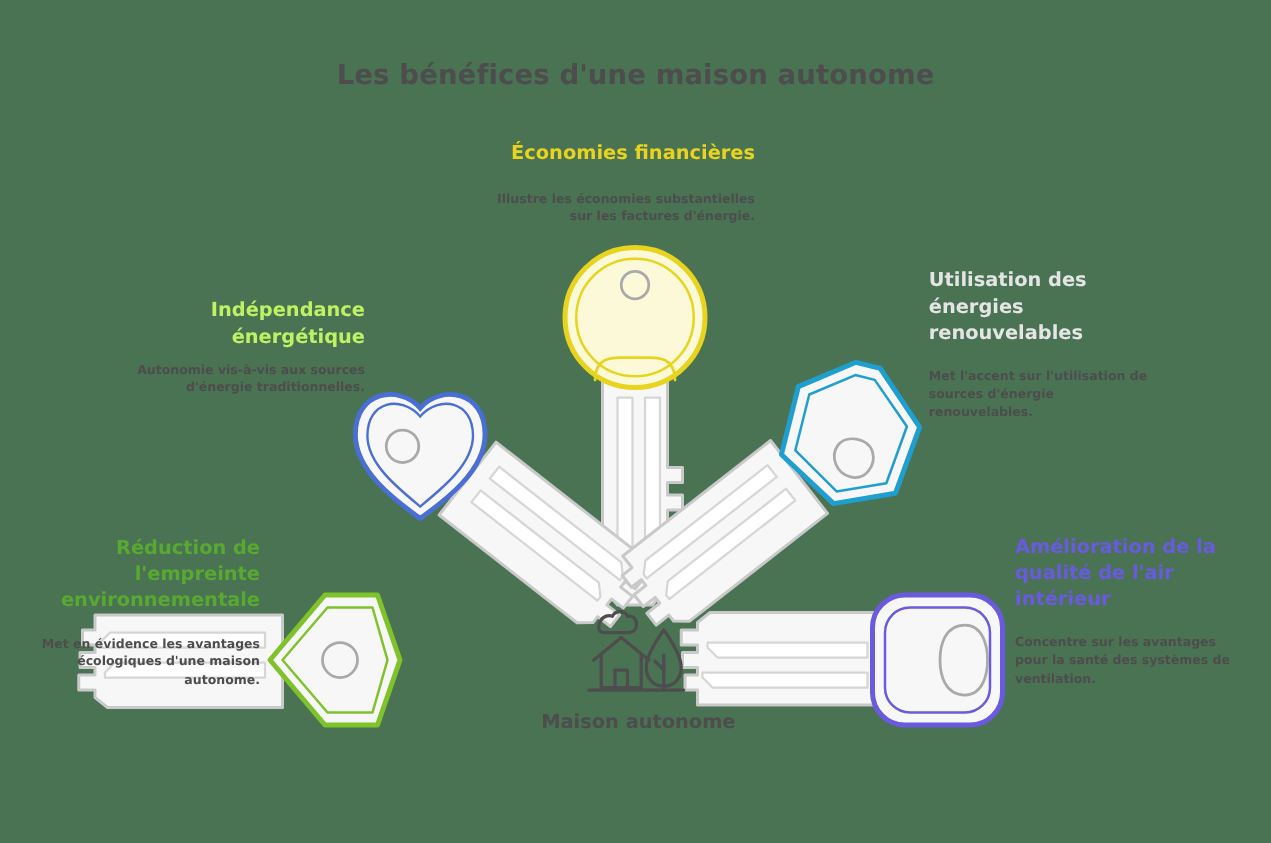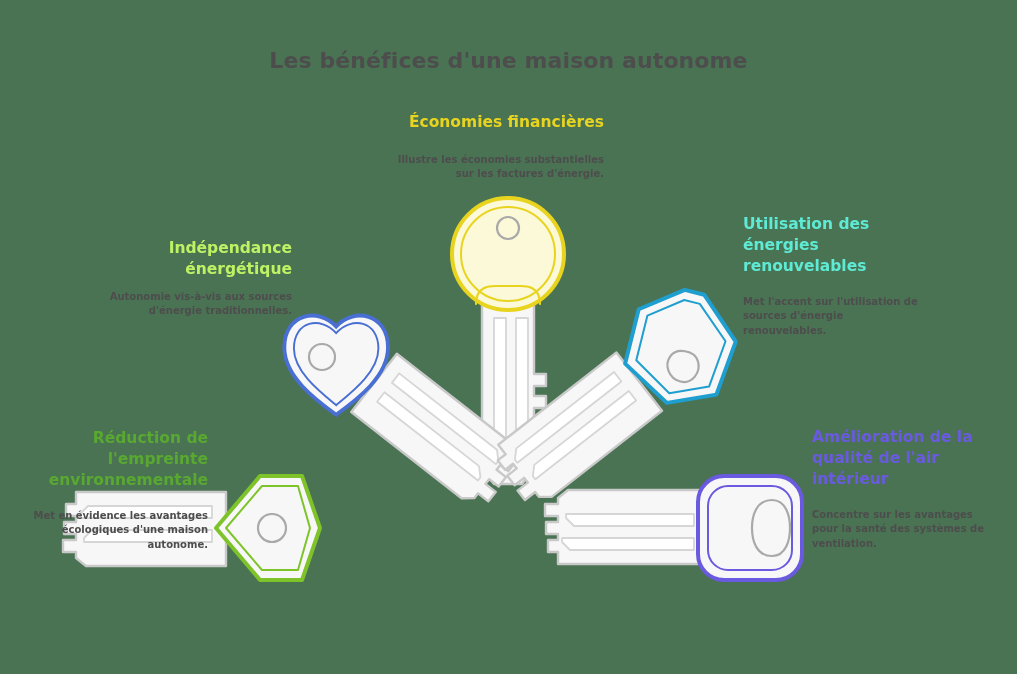--- a/index.html
+++ b/index.html
@@ -164,33 +164,54 @@
 
     <g transform="translate(750,528) rotate(180)">
       <use href="#shaft-a" x="42" y="-14"></use>
       <rect x="-52" y="-52" width="104" height="104" rx="26" ry="26" fill="#f7f7f7" stroke="#6a5ae0" stroke-width="4"></rect>
       <rect x="-42" y="-42" width="84" height="84" rx="20" ry="20" fill="none" stroke="#6a5ae0" stroke-width="2"></rect>
       <path d="M26,-28 C42,-28 46,-12 46,0 C46,12 42,28 26,28
                C12,28 8,12 8,0 C8,-12 12,-28 26,-28 Z" transform="translate(-48,0)" fill="#f7f7f7" stroke="#a9a9a9" stroke-width="2.2"></path>
     </g>
   </svg>
 
+  <div class="center-emblem">
+    <svg width="90" height="80" viewBox="0 0 90 80" xmlns="http://www.w3.org/2000/svg">
+      <g fill="none" stroke="#4d4d4d" stroke-width="2.6" stroke-linecap="round" stroke-linejoin="round">
+
+        <path d="M16,22 C16,15 22,11 27,13 C29,8 37,8 39,13
+                 C44,12 47,16 46,21 C46,24 43,26 40,26 L20,26 C17,26 16,24 16,22 Z"></path>
+
+        <path d="M12,48 L34,30 L56,48"></path>
+        <path d="M18,44 L18,70 L50,70 L50,44"></path>
+        <path d="M29,70 L29,56 L39,56 L39,70"></path>
+
+        <path d="M68,24 C78,38 82,48 82,54 C82,63 76,69 68,69
+                 C60,69 54,63 54,54 C54,48 58,38 68,24 Z"></path>
+        <path d="M68,44 L68,72"></path>
+        <path d="M68,56 L61,49"></path>
+
+        <path d="M8,72 L84,72"></path>
+      </g>
+    </svg>
+    <div class="center-label">Maison autonome</div>
+  </div>
 
   <div class="item-block blk-savings">
     <div class="item-title" style="color:#e8d41e;">Économies financières</div>
     <div class="item-desc">Illustre les économies substantielles sur les factures d'énergie.</div>
   </div>
 
   <div class="item-block blk-independence">
     <div class="item-title" style="color:#bef264;">Indépendance énergétique</div>
     <div class="item-desc">Autonomie vis-à-vis aux sources d'énergie traditionnelles.</div>
   </div>
 
   <div class="item-block blk-renewable">
-    <div class="item-title" style="color:#5eead4;">Utilisation des énergies renouvelables</div>
+    <div class="item-title" style="color:#e5e5e5;">Utilisation des énergies renouvelables</div>
     <div class="item-desc">Met l'accent sur l'utilisation de sources d'énergie renouvelables.</div>
   </div>
 
   <div class="item-block blk-air">
     <div class="item-title" style="color:#6a5ae0;">Amélioration de la qualité de l'air intérieur</div>
     <div class="item-desc">Concentre sur les avantages pour la santé des systèmes de ventilation.</div>
   </div>
 
   <div class="item-block blk-footprint">
     <div class="item-title" style="color:#59a832;">Réduction de l'empreinte environnementale</div>

